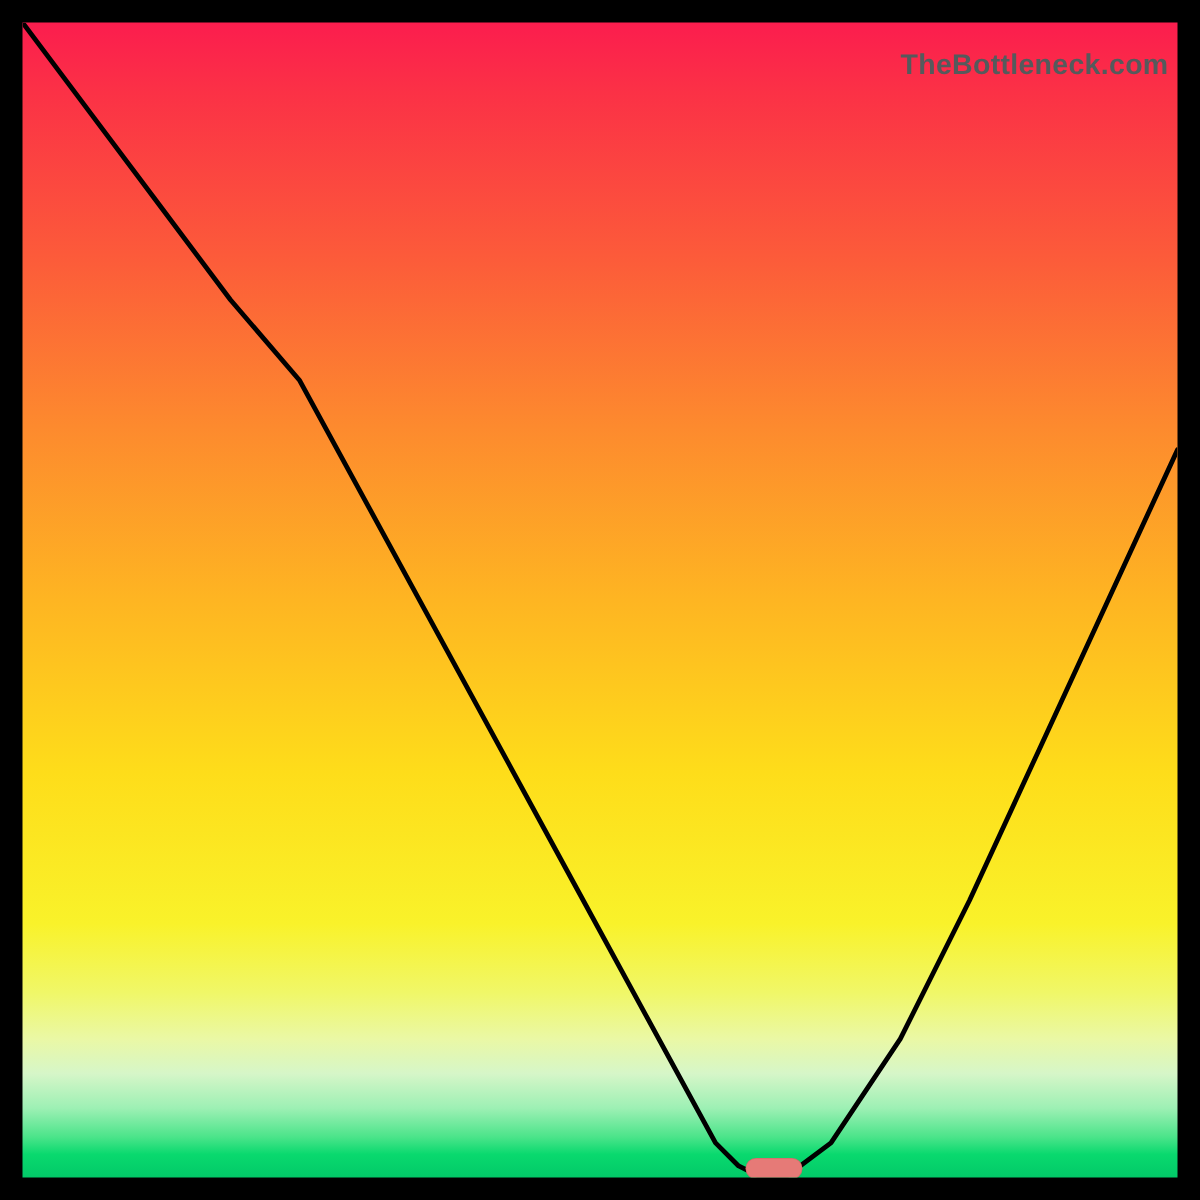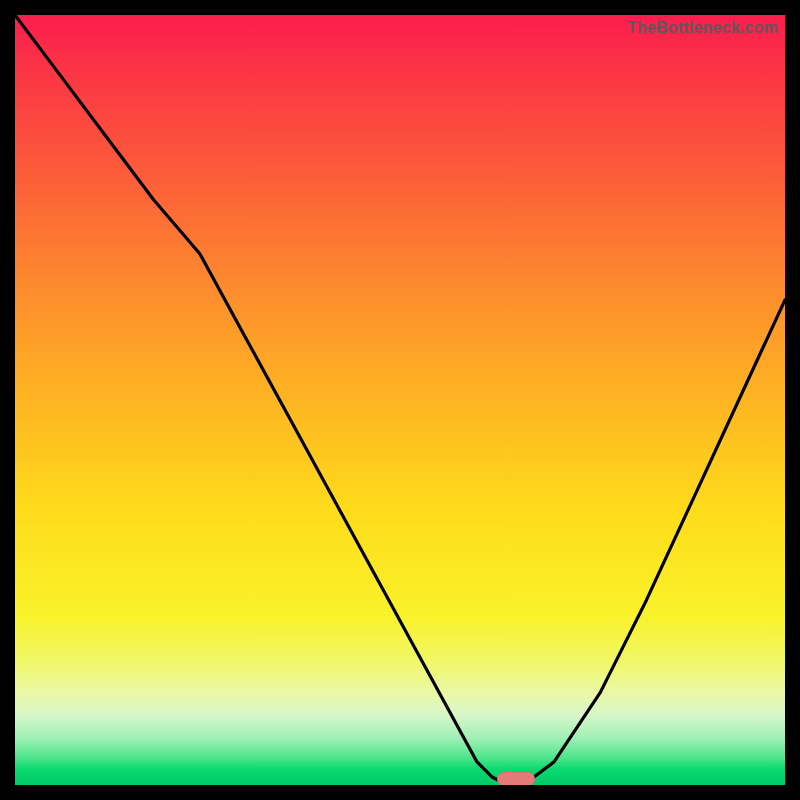--- a/index.html
+++ b/index.html
@@ -38,24 +38,24 @@
       #d6f6c8 91%,
       #9df0b4 94%,
       #4be48a 96.5%,
       #09d96e 98%,
       #02c968 100%
     );
     overflow: hidden;
   }
   .watermark {
     position: absolute;
-    top: 4px;
+    top: 18px;
     right: 6px;
     color: #555a5c;
-    font-size: 16px;
+    font-size: 19px;
     font-weight: 600;
     letter-spacing: 0.2px;
     user-select: none;
   }
   svg.curve {
     position: absolute;
     left: 0;
     top: 0;
     width: 770px;
     height: 770px;

